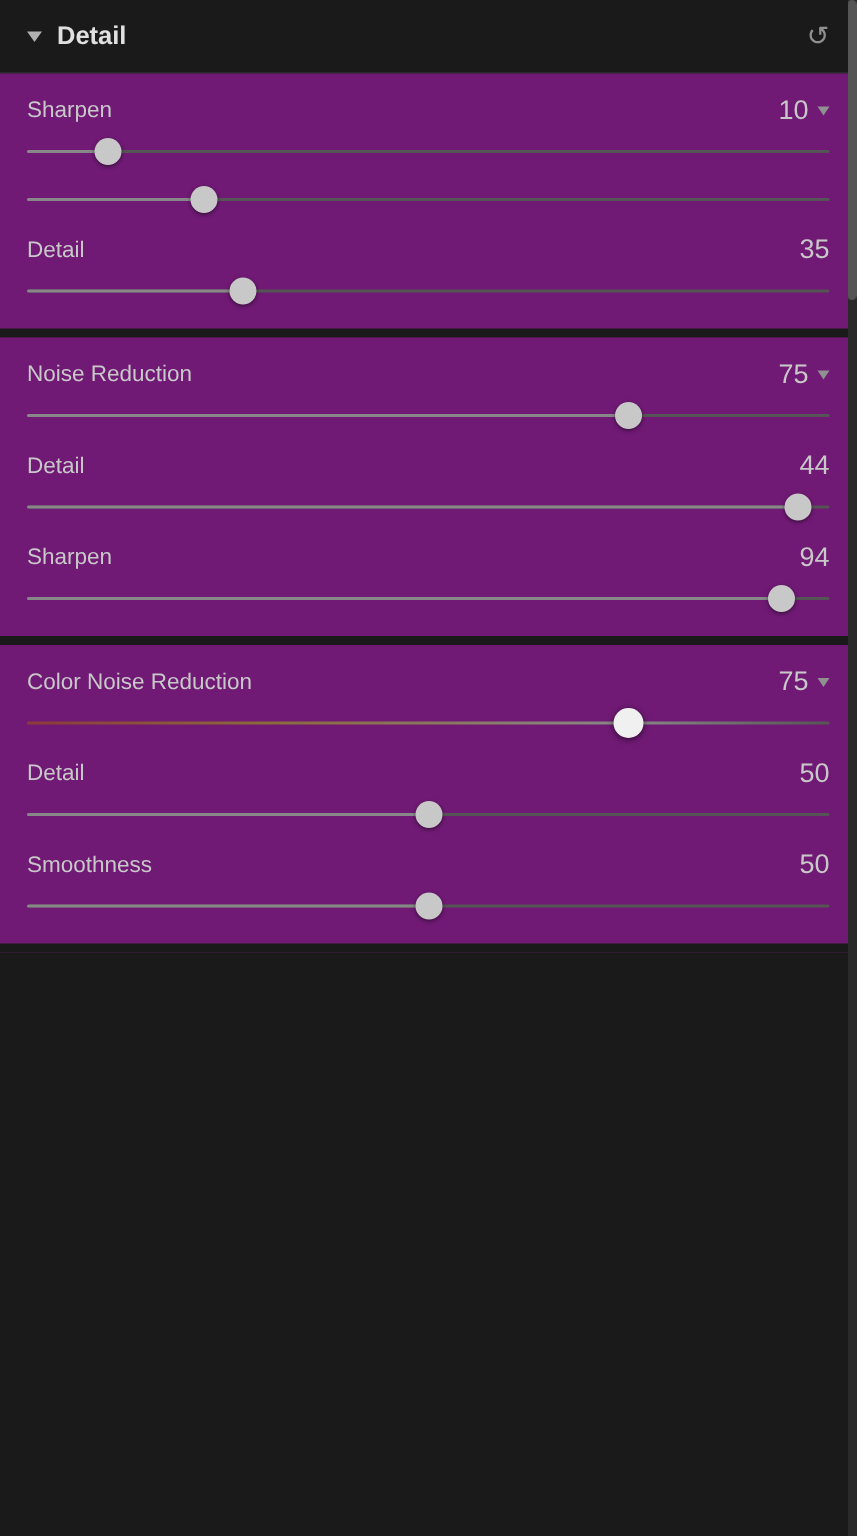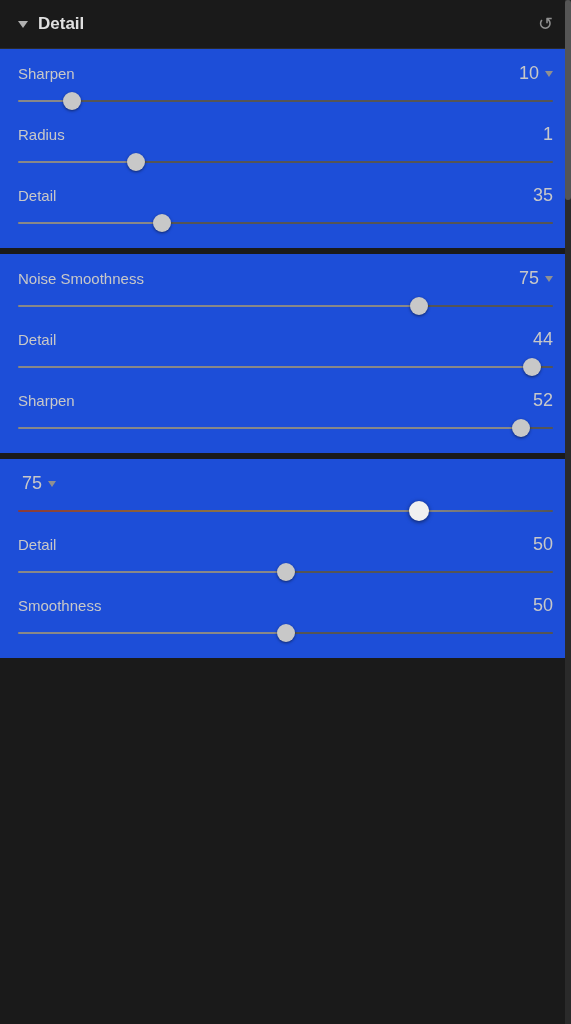--- a/index.html
+++ b/index.html
@@ -53,21 +53,21 @@
     }
 
     .reset-icon {
       font-size: 18px;
       color: #909090;
       cursor: pointer;
       line-height: 1;
     }
 
     .section {
-      background-color: #1d4ed8;
+      background-color: #701a75;
       margin: 0;
       padding: 0 18px 16px 18px;
       border-bottom: 6px solid #1a1a1a;
     }
 
     .slider-row {
       padding-top: 14px;
     }
 
     .slider-label-row {
@@ -193,24 +193,20 @@
         </div>
       </div>
       <div class="slider-track-container">
         <div class="slider-track"></div>
         <div class="slider-fill" style="width: 10%;"></div>
         <div class="slider-thumb" style="left: 10%;"></div>
       </div>
     </div>
 
     <div class="slider-row">
-      <div class="slider-label-row">
-        <span class="slider-label">Radius</span>
-        <span class="slider-value">1</span>
-      </div>
       <div class="slider-track-container">
         <div class="slider-track"></div>
         <div class="slider-fill" style="width: 22%;"></div>
         <div class="slider-thumb" style="left: 22%;"></div>
       </div>
     </div>
 
     <div class="slider-row">
       <div class="slider-label-row">
         <span class="slider-label">Detail</span>
@@ -220,21 +216,21 @@
         <div class="slider-track"></div>
         <div class="slider-fill" style="width: 27%;"></div>
         <div class="slider-thumb" style="left: 27%;"></div>
       </div>
     </div>
   </div>
 
   <div class="section">
     <div class="slider-row">
       <div class="slider-label-row">
-        <span class="slider-label">Noise Smoothness</span>
+        <span class="slider-label">Noise Reduction</span>
         <div class="slider-value-group">
           <span class="slider-value">75</span>
           <span class="slider-value-chevron"></span>
         </div>
       </div>
       <div class="slider-track-container">
         <div class="slider-track"></div>
         <div class="slider-fill" style="width: 75%;"></div>
         <div class="slider-thumb" style="left: 75%;"></div>
       </div>
@@ -248,33 +244,34 @@
       <div class="slider-track-container">
         <div class="slider-track"></div>
         <div class="slider-fill" style="width: 96%;"></div>
         <div class="slider-thumb" style="left: 96%;"></div>
       </div>
     </div>
 
     <div class="slider-row">
       <div class="slider-label-row">
         <span class="slider-label">Sharpen</span>
-        <span class="slider-value">52</span>
+        <span class="slider-value">94</span>
       </div>
       <div class="slider-track-container">
         <div class="slider-track"></div>
         <div class="slider-fill" style="width: 94%;"></div>
         <div class="slider-thumb" style="left: 94%;"></div>
       </div>
     </div>
   </div>
 
   <div class="section">
     <div class="slider-row">
       <div class="slider-label-row">
+        <span class="slider-label">Color Noise Reduction</span>
         <div class="slider-value-group">
           <span class="slider-value">75</span>
           <span class="slider-value-chevron"></span>
         </div>
       </div>
       <div class="slider-track-container">
         <div class="slider-track colored"></div>
         <div class="slider-thumb white" style="left: 75%;"></div>
       </div>
     </div>

